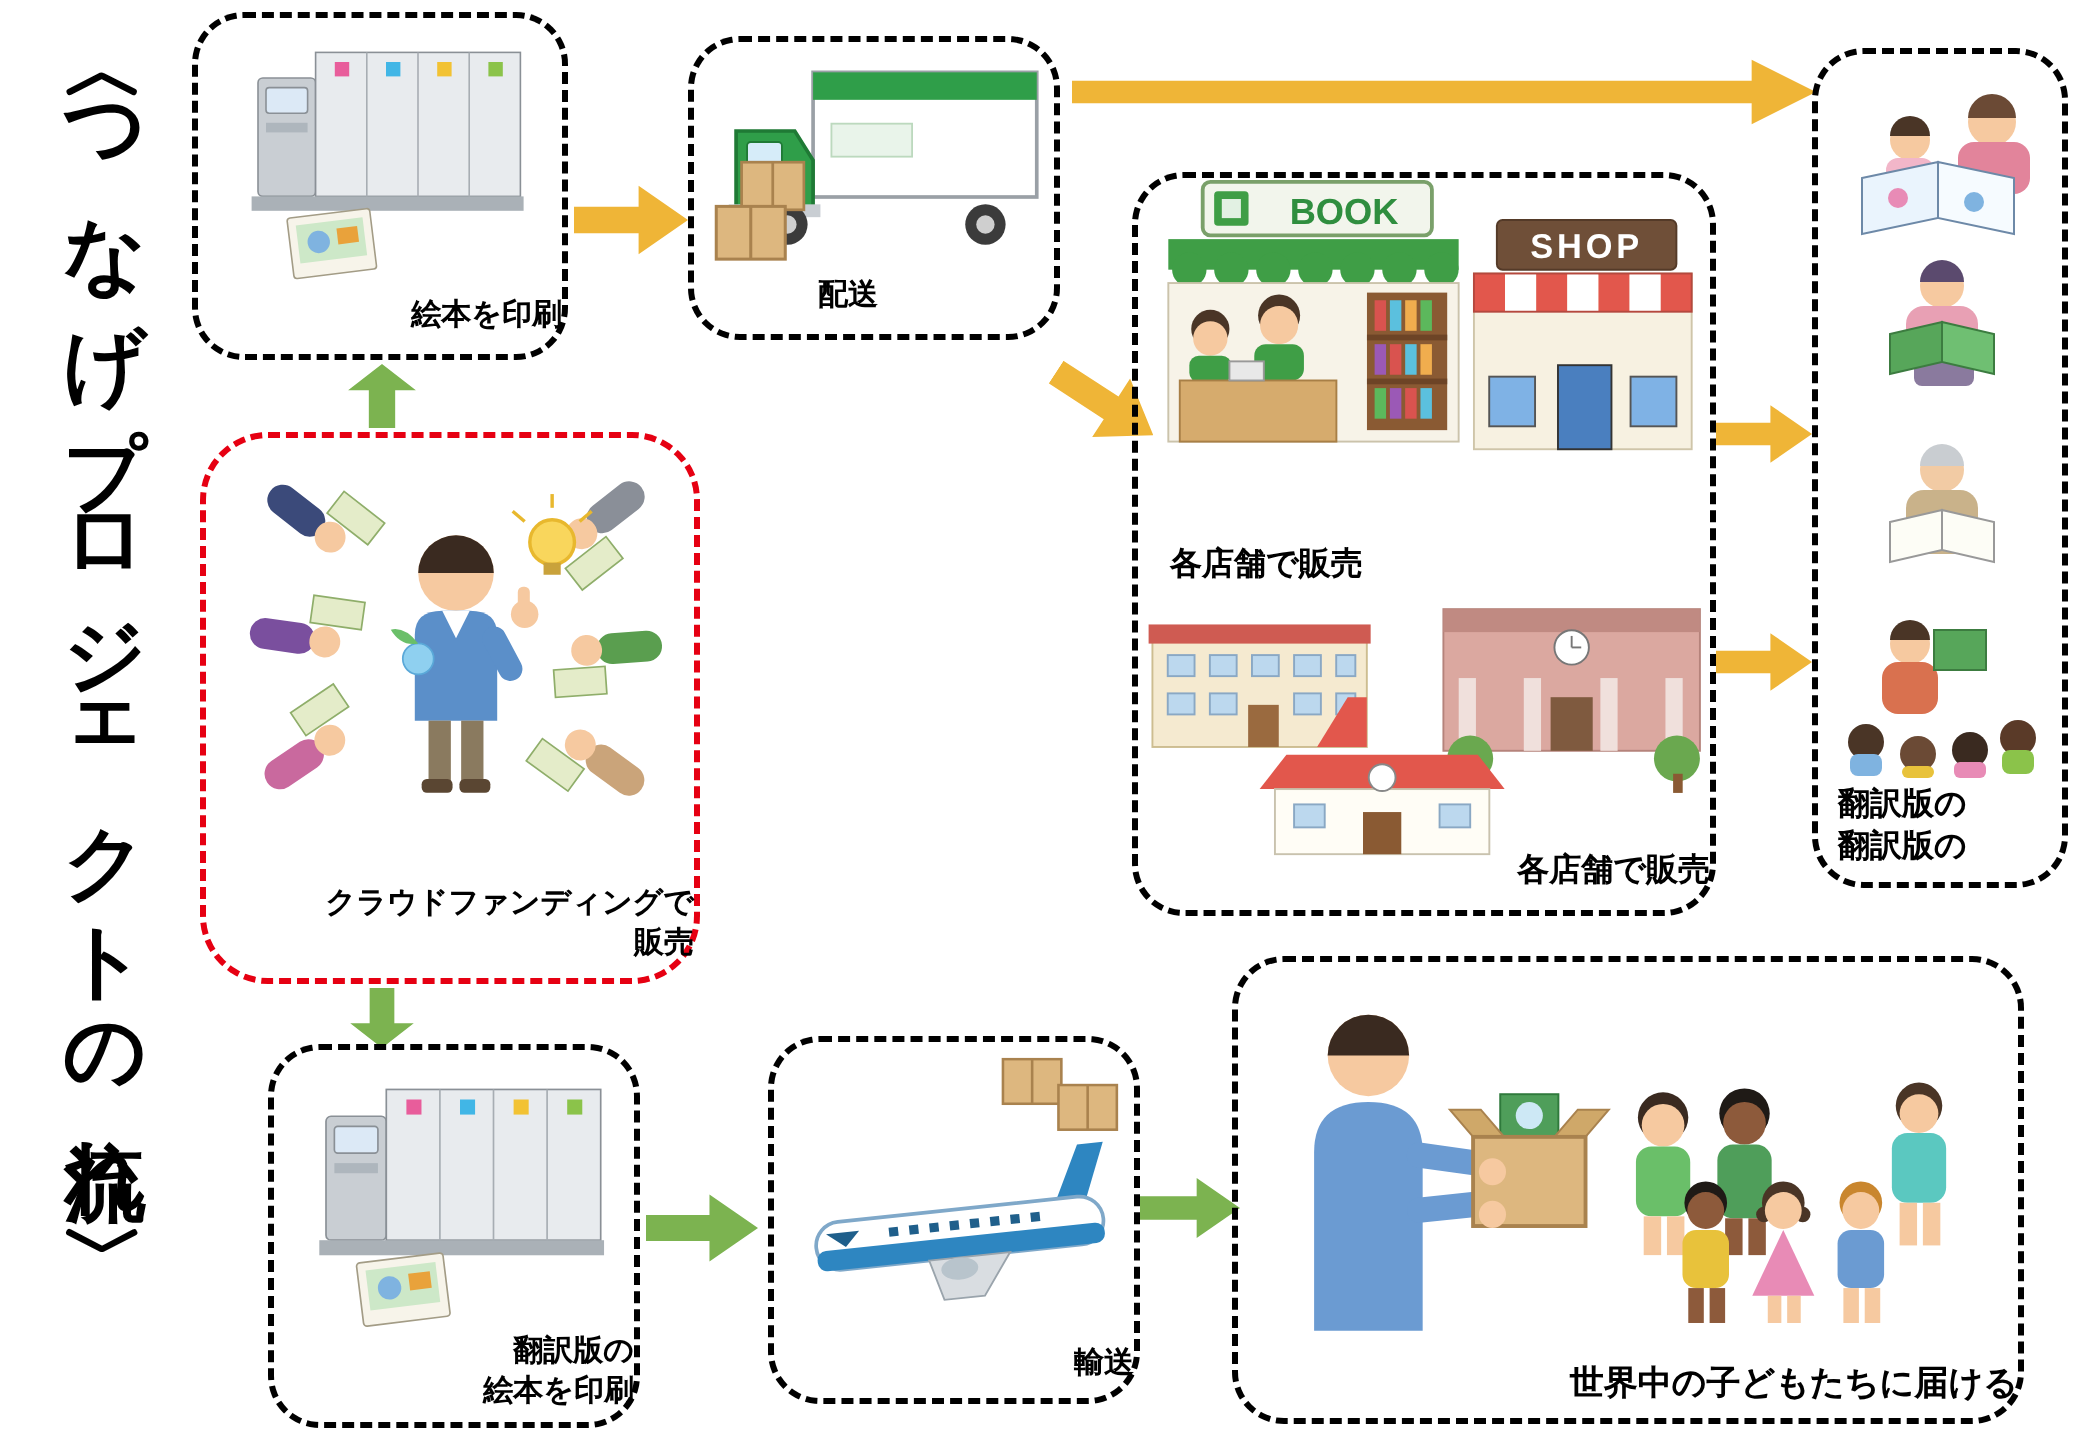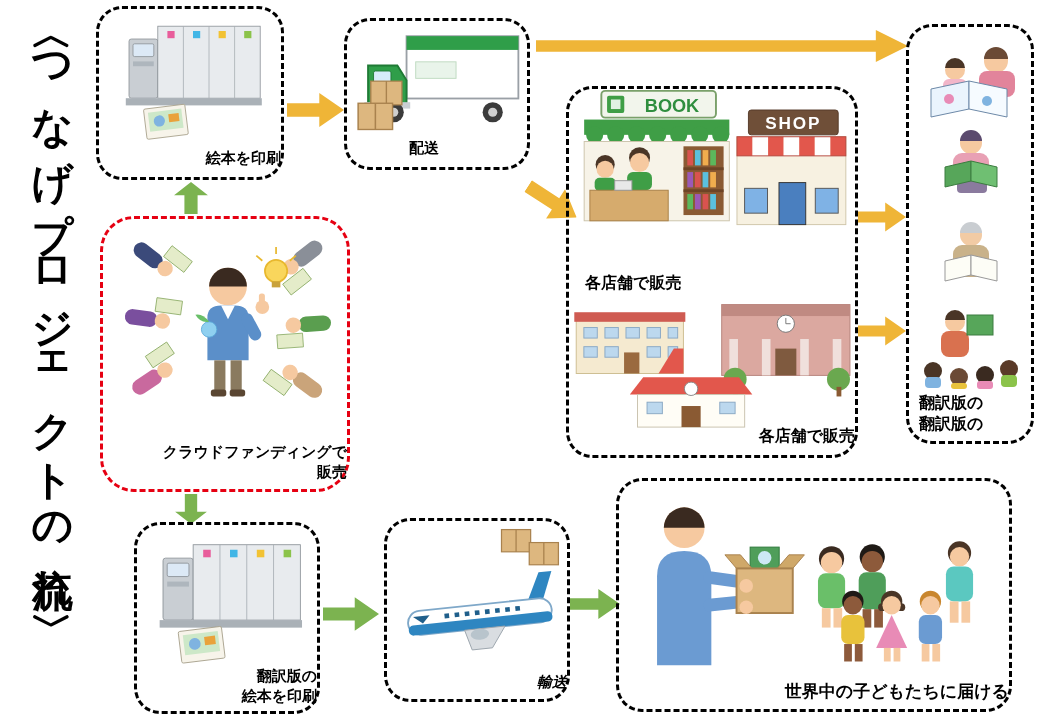--- a/index.html
+++ b/index.html
@@ -362,21 +362,21 @@
       <div>絵本を印刷</div>
     </div>
   </div>
 
   <div class="arrow" style="left:323px;top:594px;width:56px;height:40px;">
     <svg class="ag" viewBox="0 0 60 40">
         <use href="#sym-arrow-right"></use>
       </svg>
   </div>
 
-  <div class="box" style="left:384px;top:518px;width:186px;height:184px;font-style:italic;">
+  <div class="box" style="left:384px;top:518px;width:186px;height:184px;">
     <div class="illus" style="left:4px;top:4px;width:178px;height:148px;">
       <svg viewBox="0 0 180 160">
         <use href="#sym-box-cb" x="112" y="4" width="34" height="26"></use>
         <use href="#sym-box-cb" x="142" y="18" width="34" height="26"></use>
         <g transform="rotate(-6 90 100)">
           <polygon points="142,90 158,58 172,58 158,92" fill="#2e86c1"></polygon>
           <rect x="12" y="86" width="156" height="26" rx="13" fill="#ffffff" stroke="#7fa8c9" stroke-width="2"></rect>
           <rect x="12" y="101" width="156" height="11" rx="5" fill="#2e86c1"></rect>
           <polygon points="18,92 36,92 28,100" fill="#1f5f8b"></polygon>
           <rect x="52" y="92" width="5" height="5" fill="#1f5f8b"></rect>

